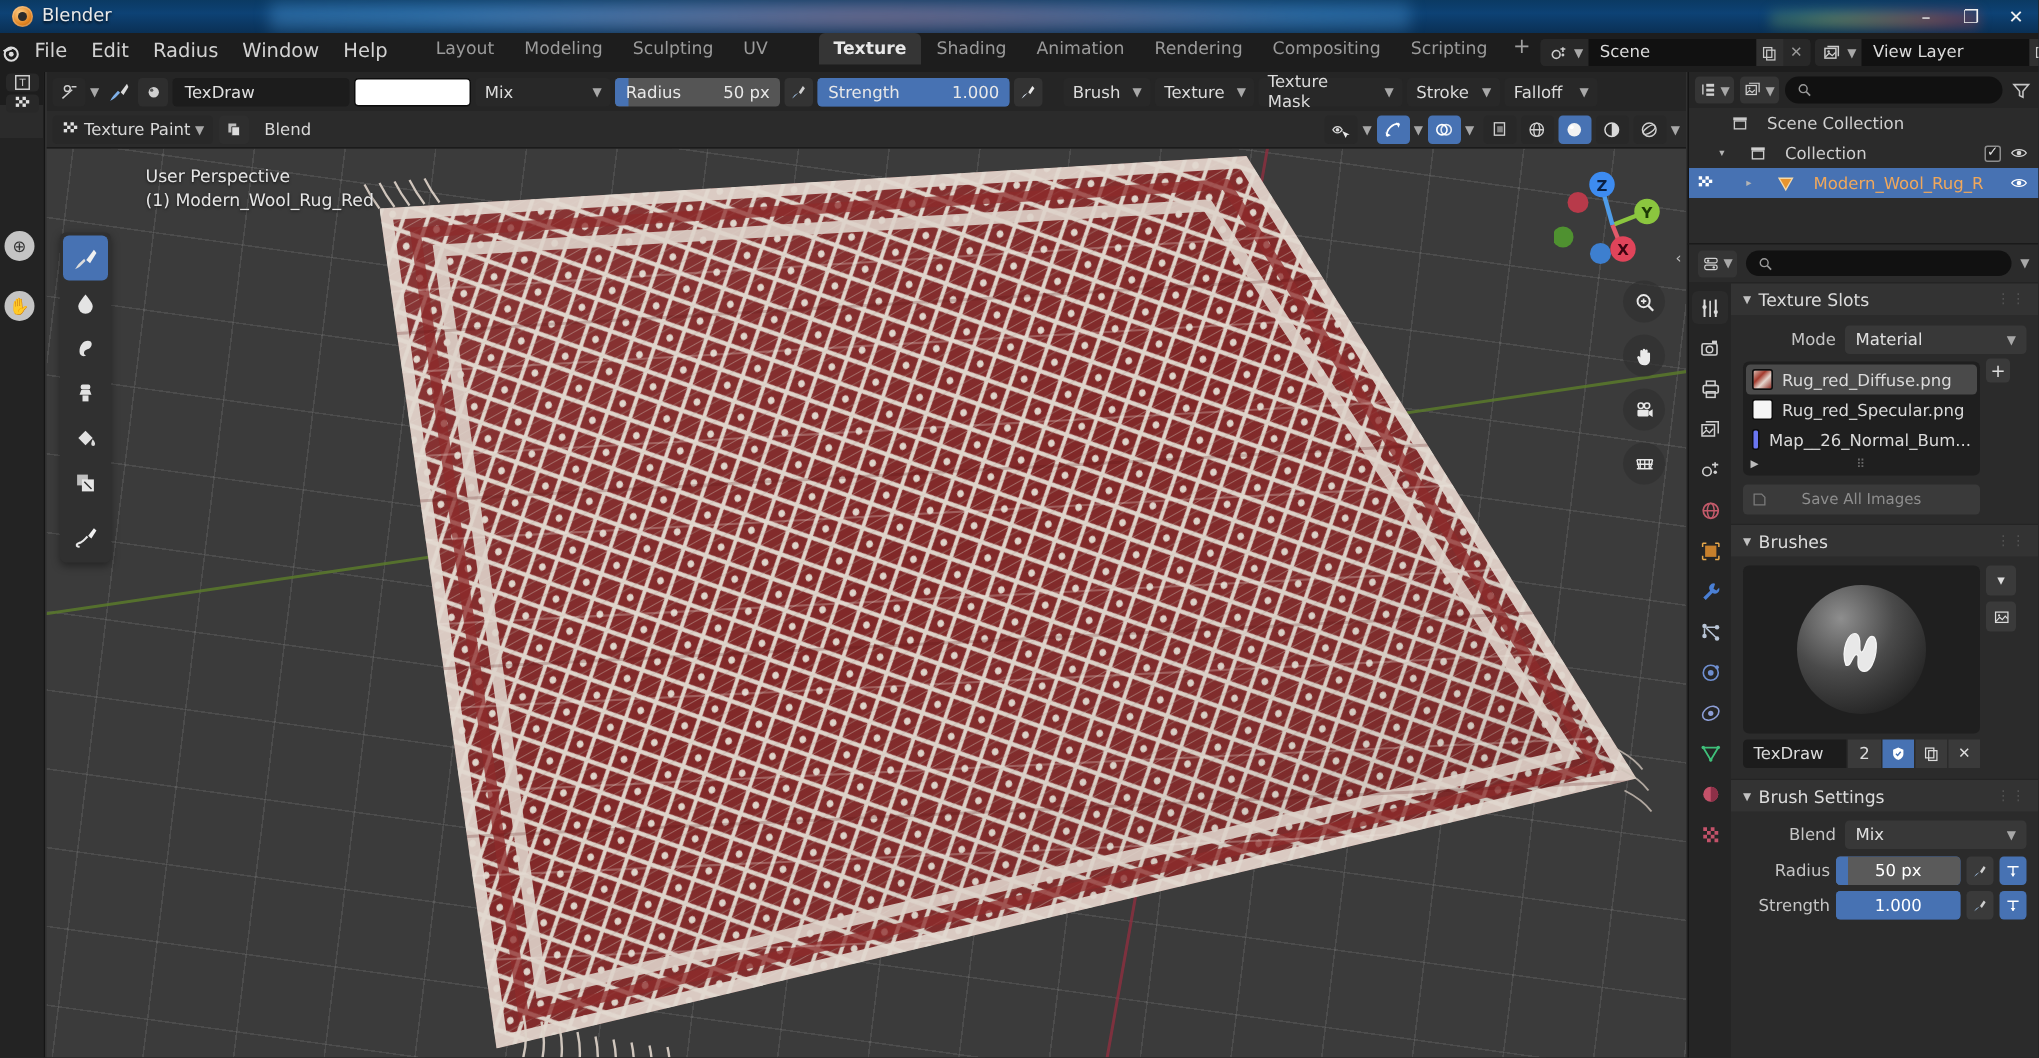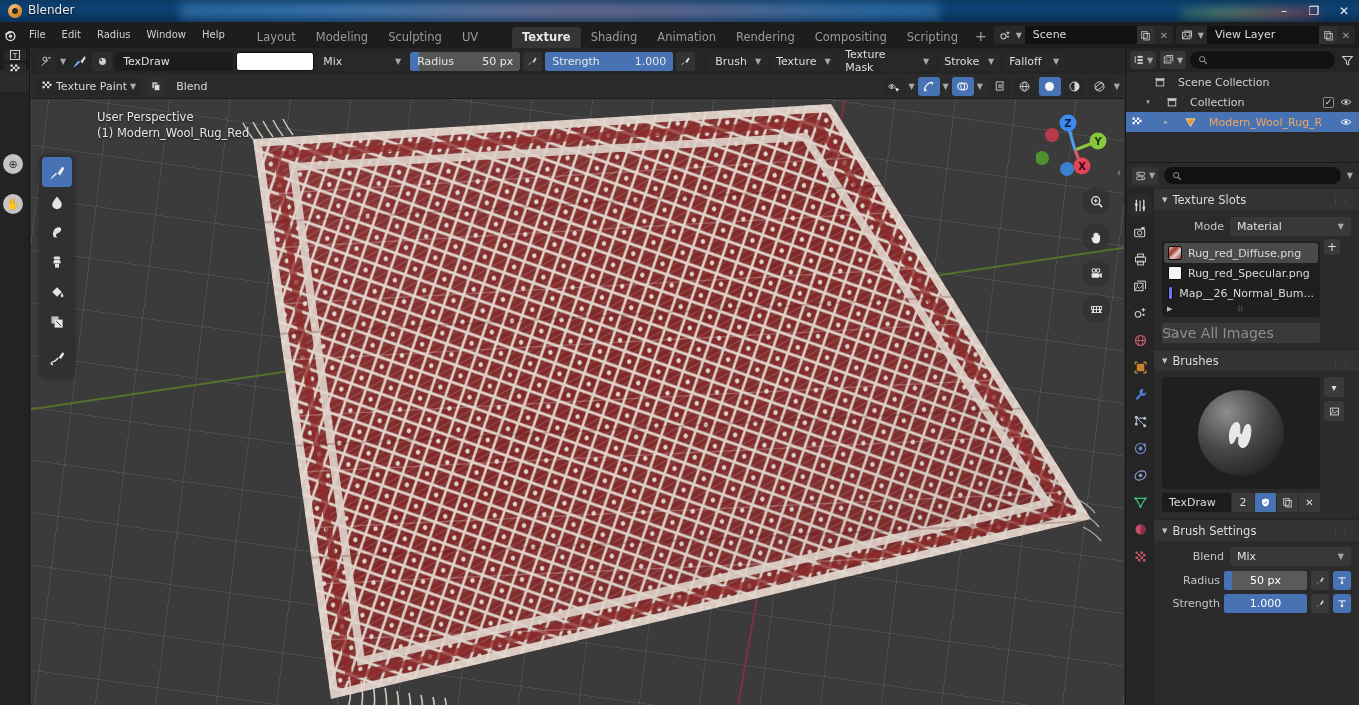--- a/index.html
+++ b/index.html
@@ -38,22 +38,22 @@
   .win-btns{ position:absolute; right:0; top:0; height:22px; display:flex; }
   .win-btn{ width:30px; height:22px; display:flex; align-items:center; justify-content:center;
     color:#f0f0f0; font-size:12px; line-height:1; }
 
   
   #topbar{ position:absolute; left:0; top:22px; width:1359px; height:26px; background:#1d1d1d;
     display:flex; align-items:center; }
   .blender-logo{ width:26px; height:26px; display:flex; align-items:center; justify-content:center;}
   .blender-logo svg{ width:15px; height:15px; }
   .menu{ display:flex; align-items:center; height:26px; }
-  .menu-item{ padding:0 8px; height:26px; line-height:26px; font-size:10px; color:#d2d2d2; border-radius:3px;}
-  .ws-tabs{ display:flex; align-items:flex-end; height:26px; margin-left:14px;}
+  .menu-item{ padding:0 8px; height:26px; line-height:26px; font-size:13px; color:#d2d2d2; border-radius:3px;}
+  .ws-tabs{ display:flex; height:26px; margin-left:14px;}
   .ws-tab{ padding:0 10px; height:21px; line-height:21px; font-size:11.5px; color:#9b9b9b;
      border-radius:4px 4px 0 0; }
   .ws-tab.active{ background:#353535; color:#e8e8e8; font-weight:bold;}
   .ws-add{ padding:0 7px; font-size:14px; color:#a0a0a0; height:21px; line-height:19px;}
   .tb-right{ margin-left:auto; display:flex; align-items:center; gap:3px; padding-right:4px;}
   .idblock{ display:flex; align-items:center; height:18px; background:#282828; border-radius:3px; overflow:hidden;}
   .idblock .idico{ width:24px; height:18px; background:#282828; display:flex;align-items:center;
      justify-content:center; color:#c8c8c8; font-size:10px; border-radius:3px 0 0 3px;}
   .idblock .idname{ background:#111; height:18px; line-height:18px; font-size:11px; color:#dcdcdc;
      padding:0 8px; min-width:112px;}
@@ -186,21 +186,21 @@
   .slot{ height:20px; display:flex; align-items:center; gap:6px; padding:0 4px; border-radius:3px;
      font-size:11px; color:#dadada;}
   .slot.sel{ background:#4a4a4a;}
   .thumb{ width:14px;height:14px; border-radius:2px; border:1px solid #0d0d0d;}
   .slot-foot{ display:flex; align-items:center; justify-content:center; height:12px; position:relative;}
   .slot-foot .pl{ position:absolute; left:3px; font-size:7px; color:#bbb;}
   .slot-foot .dots{ color:#6a6a6a; font-size:8px; letter-spacing:1px;}
   .plusbtn{ width:16px;height:16px; background:#3a3a3a; border-radius:3px; color:#ddd;
      display:flex;align-items:center;justify-content:center; font-size:12px; margin-left:4px;}
   .wide-btn{ margin:6px 8px; height:20px; background:#3a3a3a; border-radius:3px; display:flex;
-     align-items:center; font-size:14px; color:#8e8e8e; position:relative;}
+     align-items:center; justify-content:center; font-size:10px; color:#8e8e8e; position:relative;}
   .wide-btn .lico{ position:absolute; left:6px; color:#7a7a7a; font-size:10px;}
 
   .brush-prev{ margin:6px 0 0 8px; width:158px; height:112px; background:#1f1f1f; border-radius:4px;
      display:flex; align-items:center; justify-content:center;}
   .bball{ width:86px;height:86px; border-radius:50%;
      background:radial-gradient(circle at 34% 26%, #8e8e8e, #4a4a4a 42%, #262626 78%, #141414 100%);
      display:flex; align-items:center; justify-content:center; position:relative;}
   .bside{ width:22px; margin:6px 0 0 4px; display:flex; flex-direction:column; gap:4px;}
   .bsbtn{ width:20px;height:20px; background:#3a3a3a; border-radius:3px; display:flex;
      align-items:center;justify-content:center; color:#ddd; font-size:10px;}

